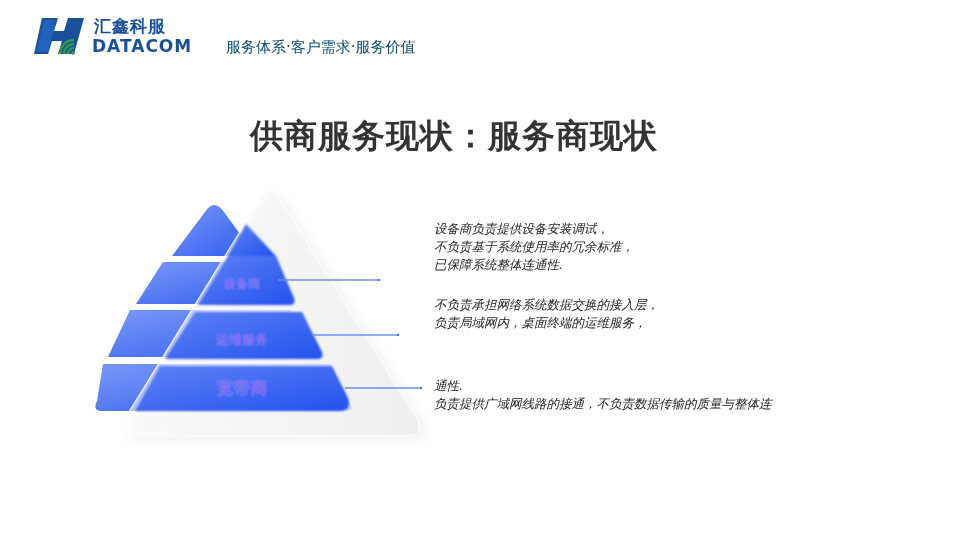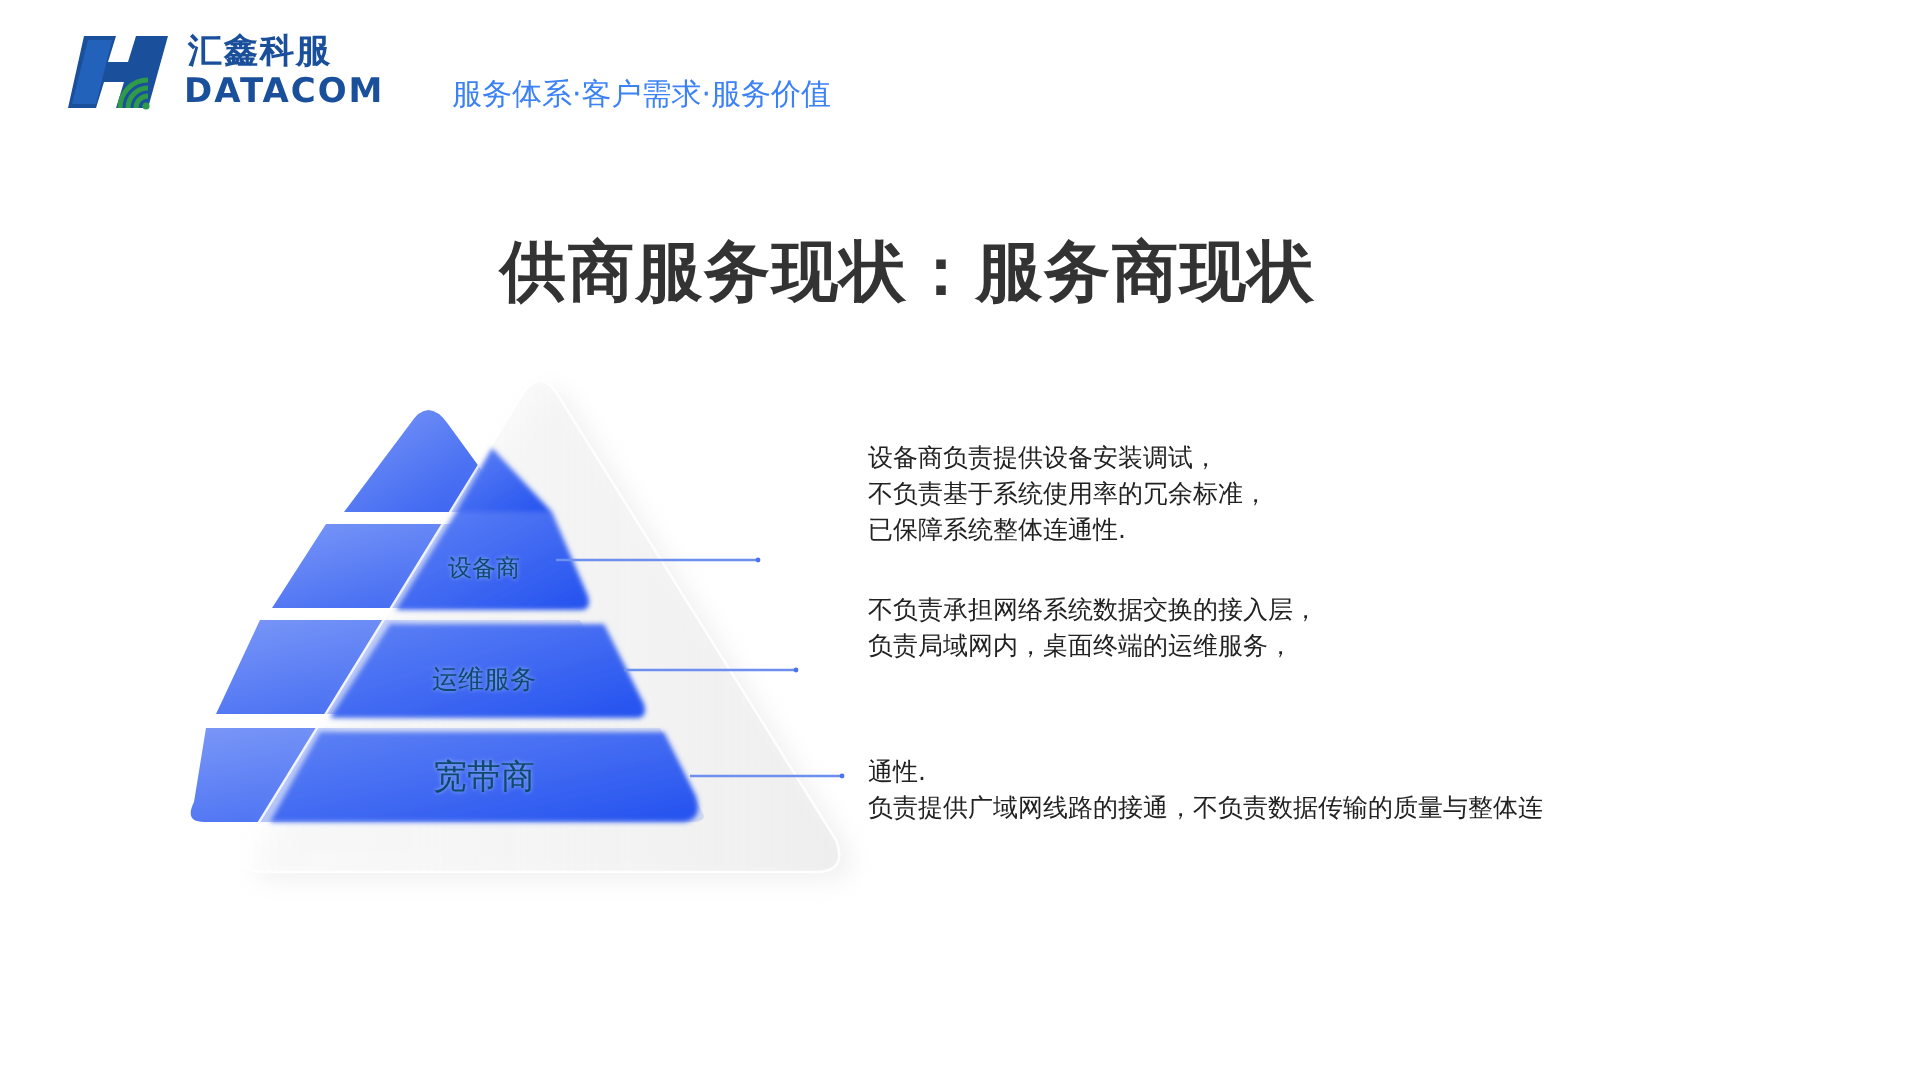--- a/index.html
+++ b/index.html
@@ -5,37 +5,37 @@
   html, body { margin: 0; padding: 0; }
   body {
     width: 960px; height: 540px; overflow: hidden; position: relative;
     background: #ffffff;
     font-family: "DejaVu Sans", "Liberation Sans", sans-serif;
   }
   .logo { position: absolute; left: 34px; top: 14px; width: 175px; height: 44px; }
   .logo-mark { position: absolute; left: 0; top: 2px; width: 58px; height: 40px; }
   .logo-cn { position: absolute; left: 60px; top: 2px; font-size: 17px; font-weight: bold; color: #1a4f9c; letter-spacing: 1px; line-height: 20px; }
   .logo-en { position: absolute; left: 58px; top: 22px; font-size: 17px; font-weight: bold; color: #1a4f9c; letter-spacing: 1px; line-height: 20px; font-family: "DejaVu Sans", sans-serif; }
-  .tagline { position: absolute; left: 226px; top: 37px; font-size: 15px; color: #3b82f6; line-height: 20px; }
+  .tagline { position: absolute; left: 226px; top: 37px; font-size: 15px; color: #0c4a6e; line-height: 20px; }
   .page-title {
     position: absolute; left: 0; width: 908px; top: 114px; text-align: center;
     font-size: 33px; font-weight: bold; color: #333; letter-spacing: 1px;
   }
 
   .pyramid { position: absolute; left: 0; top: 0; width: 960px; height: 540px; }
   .layer-label {
-    position: absolute; color: #0c4a6e; text-align: center;
+    position: absolute; color: #8b5cf6; text-align: center;
     text-shadow: 0 0 2px rgba(255,255,255,0.5);
   }
   .lbl-1 { left: 212px; top: 276px; width: 60px; font-size: 12px; }
   .lbl-2 { left: 202px; top: 331px; width: 80px; font-size: 13px; }
   .lbl-3 { left: 196px; top: 377px; width: 92px; font-size: 17px; }
 
   .desc {
-    position: absolute; font-size: 12.5px; color: #222; line-height: 18px;
+    position: absolute; font-size: 12.5px; color: #222; line-height: 18px; font-style: italic;
   }
   .desc-1 { left: 434px; top: 220px; width: 260px; }
   .desc-2 { left: 434px; top: 296px; width: 270px; }
   .desc-3 { left: 434px; top: 377px; width: 400px; }
   .desc .line { display: block; white-space: nowrap; }
 </style>
 </head>
 <body>
 
 <div class="logo">

